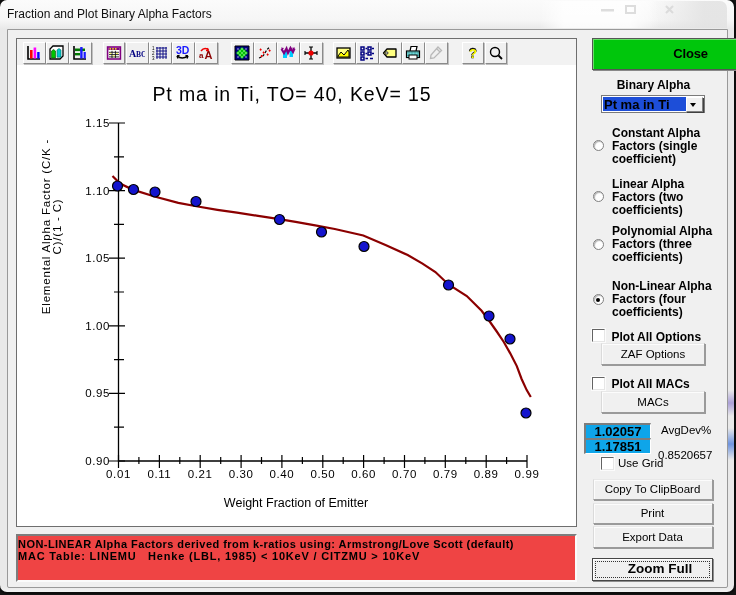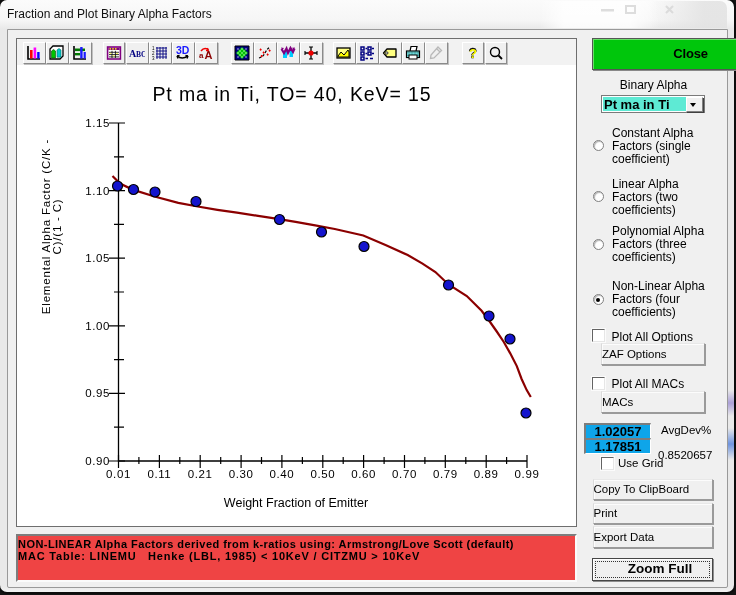--- a/index.html
+++ b/index.html
@@ -11,29 +11,29 @@
 
 #panel{left:15.5px;top:38px;width:559px;height:487px;border:1px solid #6e6e6e;background:#fff;}
 #tbar{left:0;top:0;width:559px;height:26px;background:#f2f2f2;}
 .tb{position:absolute;top:3px;width:20.5px;height:20px;background:#f0f0f0;border-top:1px solid #fff;border-left:1px solid #fff;border-right:1px solid #8a8a8a;border-bottom:1px solid #8a8a8a;box-shadow:1px 1px 0 #c0c0c0;}
 .tb svg{position:absolute;left:2px;top:2px;}
 
 #status{left:16px;top:534px;width:557px;height:44px;background:#ef4444;border-top:2px solid #7d7d7d;border-left:2px solid #7d7d7d;border-right:2px solid #fbfbfb;border-bottom:2px solid #fbfbfb;font-weight:bold;font-size:11px;color:#000;}
 #status div{position:absolute;left:0px;white-space:nowrap;letter-spacing:0.45px;}
 
 #closebtn{left:592px;top:38px;width:121px;height:30px;background:#00c60c;border:1px solid #555;box-shadow:1px 1px 0 #888,inset 1px 1px 0 #66e066;text-align:center;line-height:29px;font-weight:bold;font-size:13px;letter-spacing:-0.2px;color:#000;padding-left:37px;}
-.blabel{font-weight:normal;font-size:12px;color:#000;white-space:nowrap;}
-#combo{left:600.5px;top:95px;width:102px;height:15.5px;background:#5eead4;border:1.5px solid #7a7a7a;box-shadow:inset 0 0 0 1px #fff;}
+.blabel{font-weight:bold;font-size:12px;color:#000;white-space:nowrap;}
+#combo{left:600.5px;top:95px;width:102px;height:15.5px;background:#1d4ed8;border:1.5px solid #7a7a7a;box-shadow:inset 0 0 0 1px #fff;}
 #combo .txt{position:absolute;left:2.5px;top:0.5px;font-weight:bold;font-size:13px;}
 #combo .dd{position:absolute;right:1px;top:1px;width:15px;height:12.5px;background:#f0f0f0;border:1px solid #fff;border-right-color:#808080;border-bottom-color:#808080;box-shadow:1px 1px 0 #404040;}
 #combo .dd:after{content:"";position:absolute;left:3.5px;top:5px;border:3.5px solid transparent;border-top:4.5px solid #000;}
 .radio{width:9px;height:9px;border-radius:50%;background:#fff;border:1px solid #808080;box-shadow:inset 1px 1px 1px #b8b8b8;}
 .rdot{width:4px;height:4px;border-radius:50%;background:#000;left:2.5px;top:2.5px;}
 .check{width:11px;height:11px;background:#fff;border-top:1.5px solid #636363;border-left:1.5px solid #636363;border-right:1.5px solid #e6e6e6;border-bottom:1.5px solid #e6e6e6;box-shadow:0 0 0 1px #fbfbfb;}
-.btn{background:#f0f0f0;border:1px solid #9a9a9a;border-top-color:#e8e8e8;border-left-color:#dadada;box-shadow:1px 1px 0 #9a9a9a,inset 1px 1px 0 #fcfcfc;font-size:11.5px;color:#000;}
+.btn{background:#f0f0f0;border:1px solid #9a9a9a;border-top-color:#e8e8e8;border-left-color:#dadada;box-shadow:1px 1px 0 #9a9a9a,inset 1px 1px 0 #fcfcfc;text-align:center;font-size:11.5px;color:#000;}
 .nfield{left:584px;width:64px;height:13px;background:#0ea5e9;border-top:2px solid #7d7d7d;border-left:2px solid #7d7d7d;border-right:1px solid #fff;border-bottom:1px solid #fff;font-weight:bold;font-size:13px;text-align:center;line-height:13px;}
 .rtxt{font-size:11.5px;color:#000;white-space:nowrap;}
 #zoomfull{left:591.5px;top:557.5px;width:119px;height:21px;background:#f0f0f0;border:1.5px solid #464646;box-shadow:1px 1px 0 #8d8d8d,inset 1px 1px 0 #fff;}
 #zoomfull .focus{position:absolute;left:2px;top:2px;right:2px;bottom:2px;border:1px dotted #333;}
 #zoomfull .t{position:absolute;width:100%;text-align:center;top:2px;font-weight:bold;font-size:13.5px;padding-left:8px;}
 </style></head>
 <body>
 <div id="win" class="abs"></div>
 <div id="titlehl" class="abs"></div>
 <div id="title" class="abs">Fraction and Plot Binary Alpha Factors</div>

